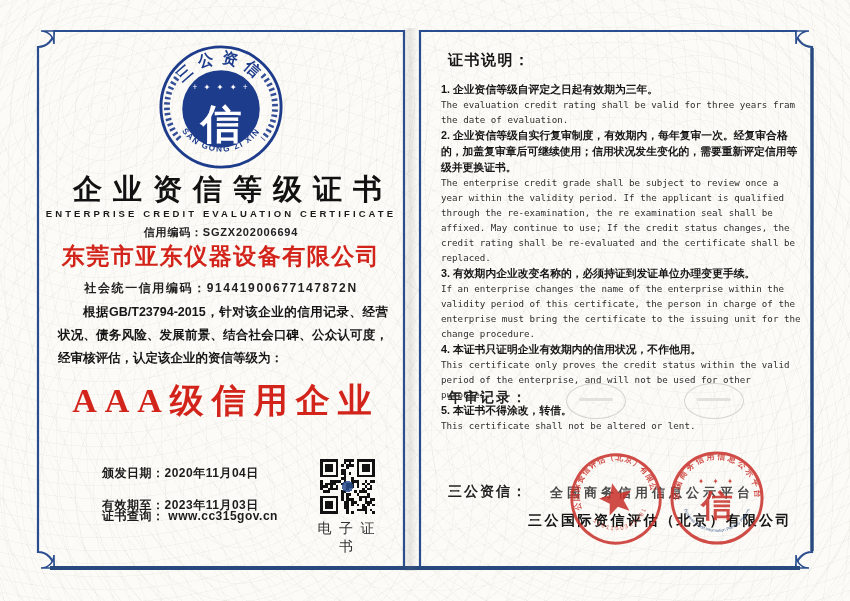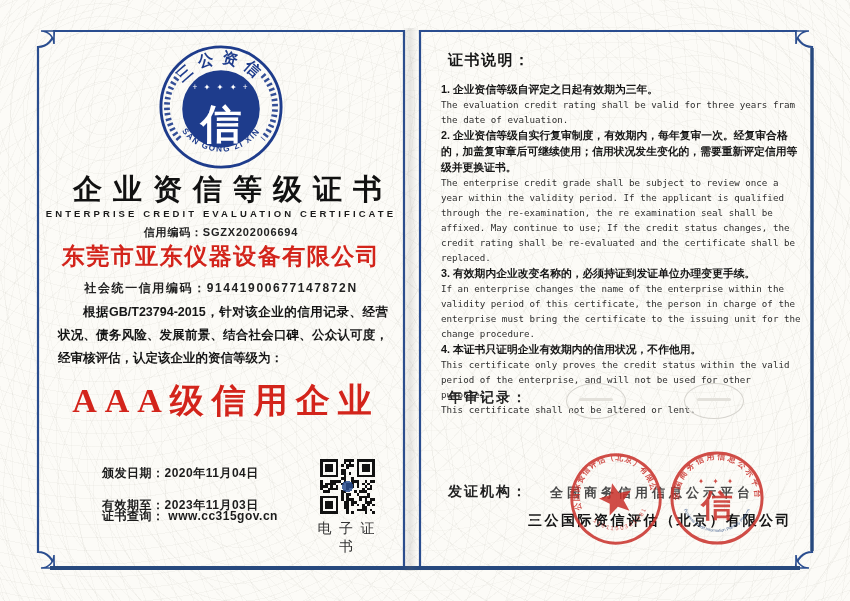--- a/index.html
+++ b/index.html
@@ -266,32 +266,33 @@
 
     <div class="abs instructions">
       <div class="instr-cn">1. 企业资信等级自评定之日起有效期为三年。</div>
       <div class="instr-en">The evaluation credit rating shall be valid for three years fram the date of evaluation.</div>
       <div class="instr-cn">2. 企业资信等级自实行复审制度，有效期内，每年复审一次。经复审合格的，加盖复审章后可继续使用；信用状况发生变化的，需要重新评定信用等级并更换证书。</div>
       <div class="instr-en">The enterprise credit grade shall be subject to review once a year within the validity period. If the applicant is qualified through the re-examination, the re examination seal shall be affixed. May continue to use; If the credit status changes, the credit rating shall be re-evaluated and the certificate shall be replaced.</div>
       <div class="instr-cn">3. 有效期内企业改变名称的，必须持证到发证单位办理变更手续。</div>
       <div class="instr-en">If an enterprise changes the name of the enterprise within the validity period of this certificate, the person in charge of the enterprise must bring the certificate to the issuing unit for the change procedure.</div>
       <div class="instr-cn">4. 本证书只证明企业有效期内的信用状况，不作他用。</div>
       <div class="instr-en">This certificate only proves the credit status within the valid period of the enterprise, and will not be used for other purposes.</div>
+      <div class="instr-cn">5. 本证书不得涂改，转借。</div>
       <div class="instr-en">This certificate shall not be altered or lent.</div>
     </div>
 
     <div class="abs annual-label">年审记录：</div>
     <div class="oval" style="left:146px;top:352px;">
         <i></i>
       </div>
     <div class="oval" style="left:264px;top:352px;">
         <i></i>
       </div>
 
-    <div class="abs issuer-label">发证机构：</div>
+    <div class="abs issuer-label">三公资信：</div>
     <div class="abs issuer-1">全国商务信用信息公示平台</div>
     <div class="abs issuer-2">三公国际资信评估（北京）有限公司</div>
 
     <div class="seal" style="left:148px;top:420px;width:96px;height:96px;transform:rotate(-14deg);">
       <svg width="96" height="96" viewBox="0 0 100 100">
         <defs>
           <path id="sealLArcTop" d="M 13 56 A 38 38 0 1 1 87 56"></path>
           <path id="sealLArcBot" d="M 18 60 A 34 34 0 0 0 82 60"></path>
         </defs>
         <circle cx="50" cy="50" r="46" fill="none" stroke="#c9312b" stroke-width="3"></circle>

